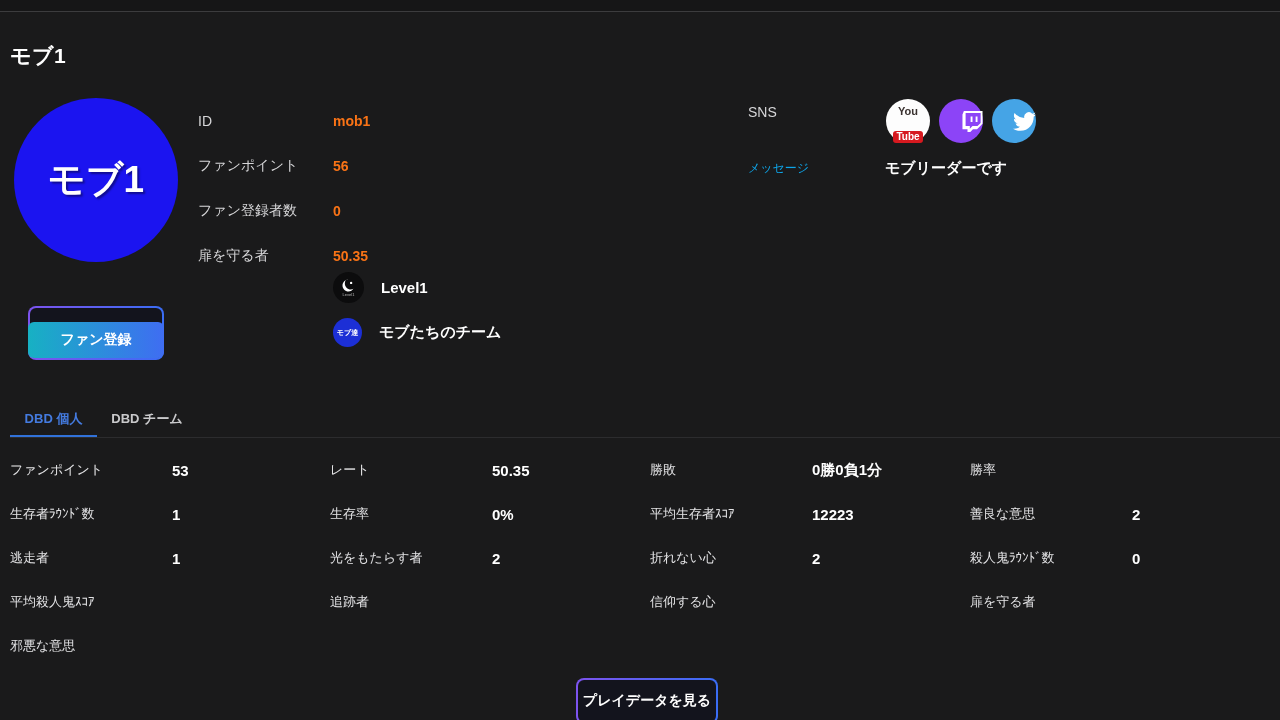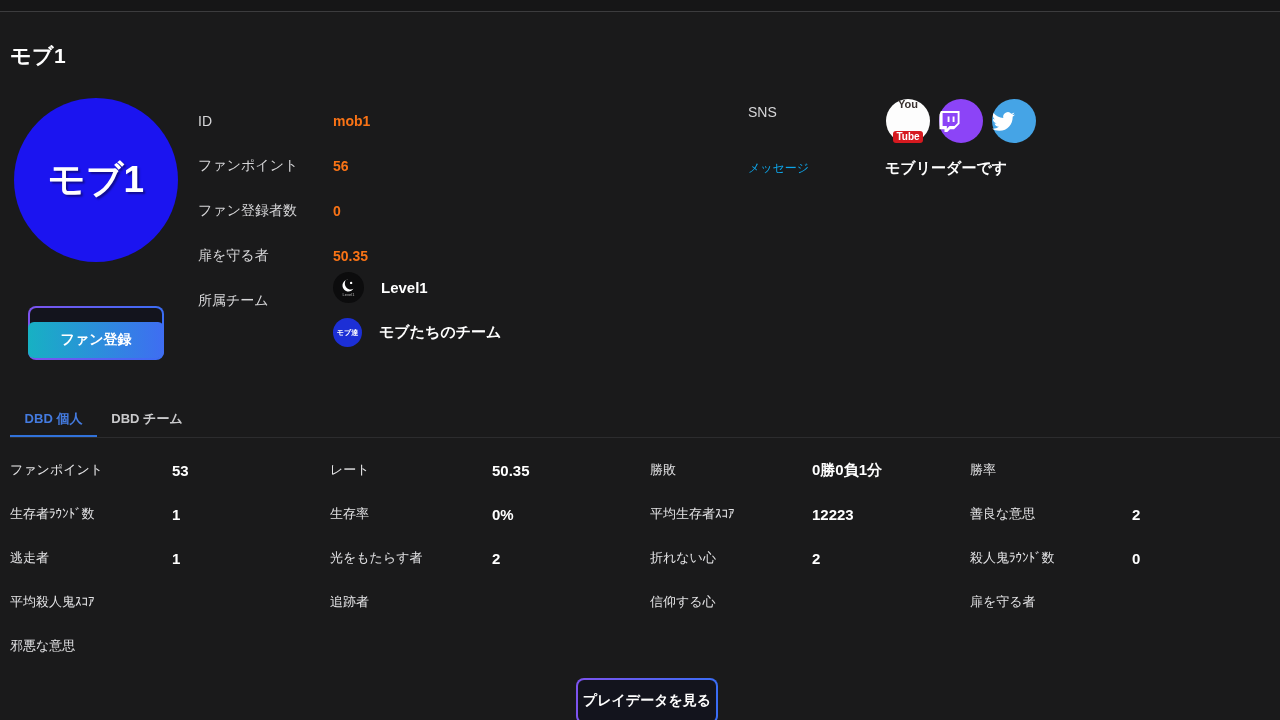--- a/index.html
+++ b/index.html
@@ -66,21 +66,21 @@
   }
   .team-logo-dark .cap { font-size:4px; color:#b9b9b9; line-height:4px; }
   .team-logo-blue {
     width:29px; height:29px; border-radius:50%; background:#1c2fd6;
     display:flex; align-items:center; justify-content:center; flex:0 0 auto;
   }
   .team-logo-blue span { font-size:7px; font-weight:bold; color:#fff; }
 
   .sns-label { left:748px; top:104px; font-size:14px; color:#d6d6d8; }
   .sns-icon { width:44px; height:44px; border-radius:50%; top:99px;
-    display:flex; align-items:center; justify-content:space-between; cursor:pointer; }
+    display:flex; align-items:center; justify-content:flex-end; cursor:pointer; }
   .sns-youtube { left:886px; background:#fdfdfd; flex-direction:column; }
   .sns-youtube .yt-top { font-size:11px; font-weight:bold; color:#3a3230; line-height:11px; }
   .sns-youtube .yt-bottom {
     font-size:10px; font-weight:bold; color:#fff; background:#d6191f;
     border-radius:3px; padding:1px 3px; line-height:10px; margin-top:14px;
   }
   .sns-twitch { left:939px; background:#8c44f7; }
   .sns-twitter { left:992px; background:#45a4e6; }
 
   .msg-label { left:748px; top:160px; font-size:12px; color:#0ea5e9; }
@@ -128,23 +128,20 @@
     <div class="pf-label">ファンポイント</div>
     <div class="pf-value">56</div>
   </div>
   <div class="pf-row">
     <div class="pf-label">ファン登録者数</div>
     <div class="pf-value">0</div>
   </div>
   <div class="pf-row">
     <div class="pf-label">扉を守る者</div>
     <div class="pf-value">50.35</div>
-  </div>
-  <div class="pf-row">
-    <div class="pf-label">所属チーム</div>
   </div>
 </div>
 
 <div class="abs teams">
   <div class="team-row">
     <div class="team-logo-dark">
       <svg width="15" height="15" viewBox="0 0 20 20">
         <path d="M10 2c-4.4 0-8 3.6-8 8s3.6 8 8 8c2.8 0 5.2-1.4 6.6-3.6-1.1.5-2.3.8-3.5.8-4.4 0-8-3.6-8-8 0-1.7.5-3.2 1.4-4.5C7.6 2.3 8.8 2 10 2z" fill="#ffffff"></path>
         <circle cx="13.5" cy="6.5" r="1.6" fill="#ffffff"></circle>
       </svg>

